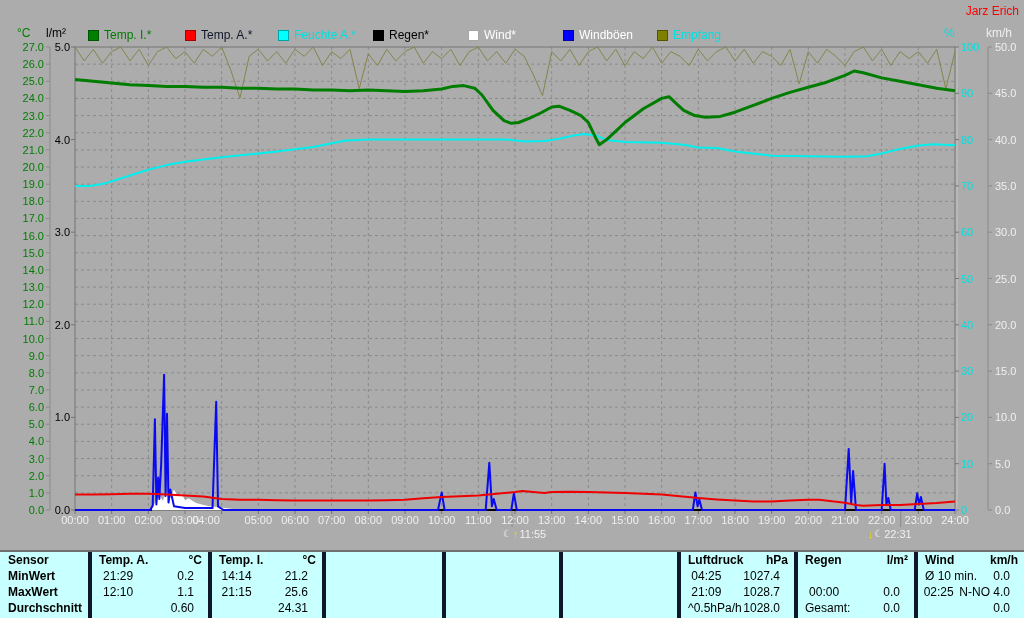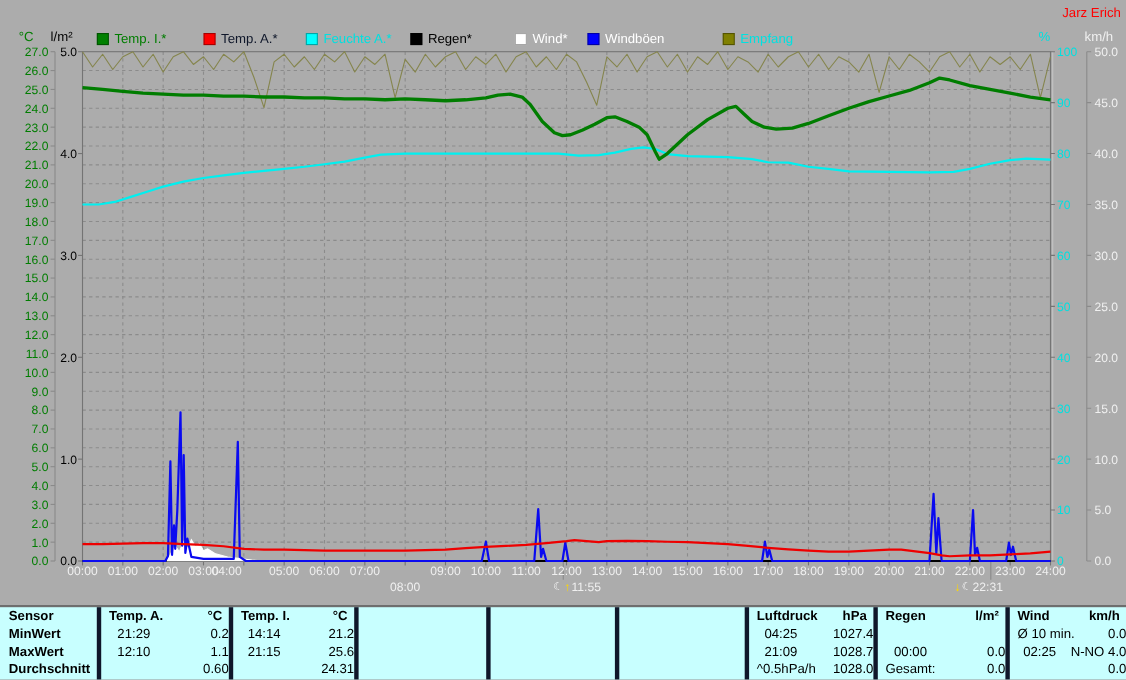--- a/index.html
+++ b/index.html
@@ -28,21 +28,21 @@
          background:#c8ffff;border-top:2px solid #6e6e6e;border-bottom:2px solid #6e6e6e;
          display:flex;color:#000;font-size:12px;box-sizing:content-box;}
   .col{height:100%;box-sizing:border-box;padding-top:1px;}
   .col + .col{border-left:4px solid #0f172a;}
   .tr{height:16px;line-height:15px;display:flex;white-space:nowrap;overflow:hidden;}
   .rowlabel{font-weight:bold;padding-left:8px;}
   .h-name{font-weight:bold;padding-left:7px;}
   .h-unit{font-weight:bold;margin-left:auto;text-align:right;padding-right:6px;}
   .cell-l{flex:1.05;text-align:center;}
   .cell-l.al{text-align:left;padding-left:7px;}
-  .cell-r{flex:1;text-align:right;padding-right:0;}
+  .cell-r{flex:1;text-align:right;padding-right:14px;}
 </style>
 </head>
 <body>
 
 <div class="screen">
   <div class="author">Jarz Erich</div>
 
   <div class="unit unit-c">°C</div>
   <div class="unit unit-lm2">l/m²</div>
   <div class="unit unit-pct">%</div>
@@ -62,21 +62,21 @@
         <span style="color: rgb(0, 224, 224);">Feuchte A.*</span>
       </div>
       <div class="legend-item" style="left: 373px;">
         <span class="swatch" style="background: rgb(0, 0, 0);"></span>
         <span style="color: rgb(0, 0, 0);">Regen*</span>
       </div>
       <div class="legend-item" style="left: 468px;">
         <span class="swatch" style="background: rgb(255, 255, 255);"></span>
         <span style="color: rgb(255, 255, 255);">Wind*</span>
       </div>
-      <div class="legend-item" style="left: 534px;">
+      <div class="legend-item" style="left: 563px;">
         <span class="swatch" style="background: rgb(0, 0, 255);"></span>
         <span style="color: rgb(255, 255, 255);">Windböen</span>
       </div>
       <div class="legend-item" style="left: 657px;">
         <span class="swatch" style="background: rgb(128, 128, 0);"></span>
         <span style="color: rgb(0, 224, 224);">Empfang</span>
       </div>
     </div>
 
   <svg id="chart" width="1024" height="550">
@@ -289,21 +289,21 @@
 
   <div id="xlabels">
       <div class="xlabel" style="left: 75px;">00:00</div>
       <div class="xlabel" style="left: 111.667px;">01:00</div>
       <div class="xlabel" style="left: 148.333px;">02:00</div>
       <div class="xlabel" style="left: 185px;">03:00</div>
       <div class="xlabel" style="left: 206px;">04:00</div>
       <div class="xlabel" style="left: 258.333px;">05:00</div>
       <div class="xlabel" style="left: 295px;">06:00</div>
       <div class="xlabel" style="left: 331.667px;">07:00</div>
-      <div class="xlabel" style="left: 368.333px; margin-top: 14px;">08:00</div>
+      <div class="xlabel" style="left: 368.333px;">08:00</div>
       <div class="xlabel" style="left: 405px;">09:00</div>
       <div class="xlabel" style="left: 441.667px;">10:00</div>
       <div class="xlabel" style="left: 478.333px;">11:00</div>
       <div class="xlabel" style="left: 515px;">12:00</div>
       <div class="xlabel" style="left: 551.667px;">13:00</div>
       <div class="xlabel" style="left: 588.333px;">14:00</div>
       <div class="xlabel" style="left: 625px;">15:00</div>
       <div class="xlabel" style="left: 661.667px;">16:00</div>
       <div class="xlabel" style="left: 698.333px;">17:00</div>
       <div class="xlabel" style="left: 735px;">18:00</div>

